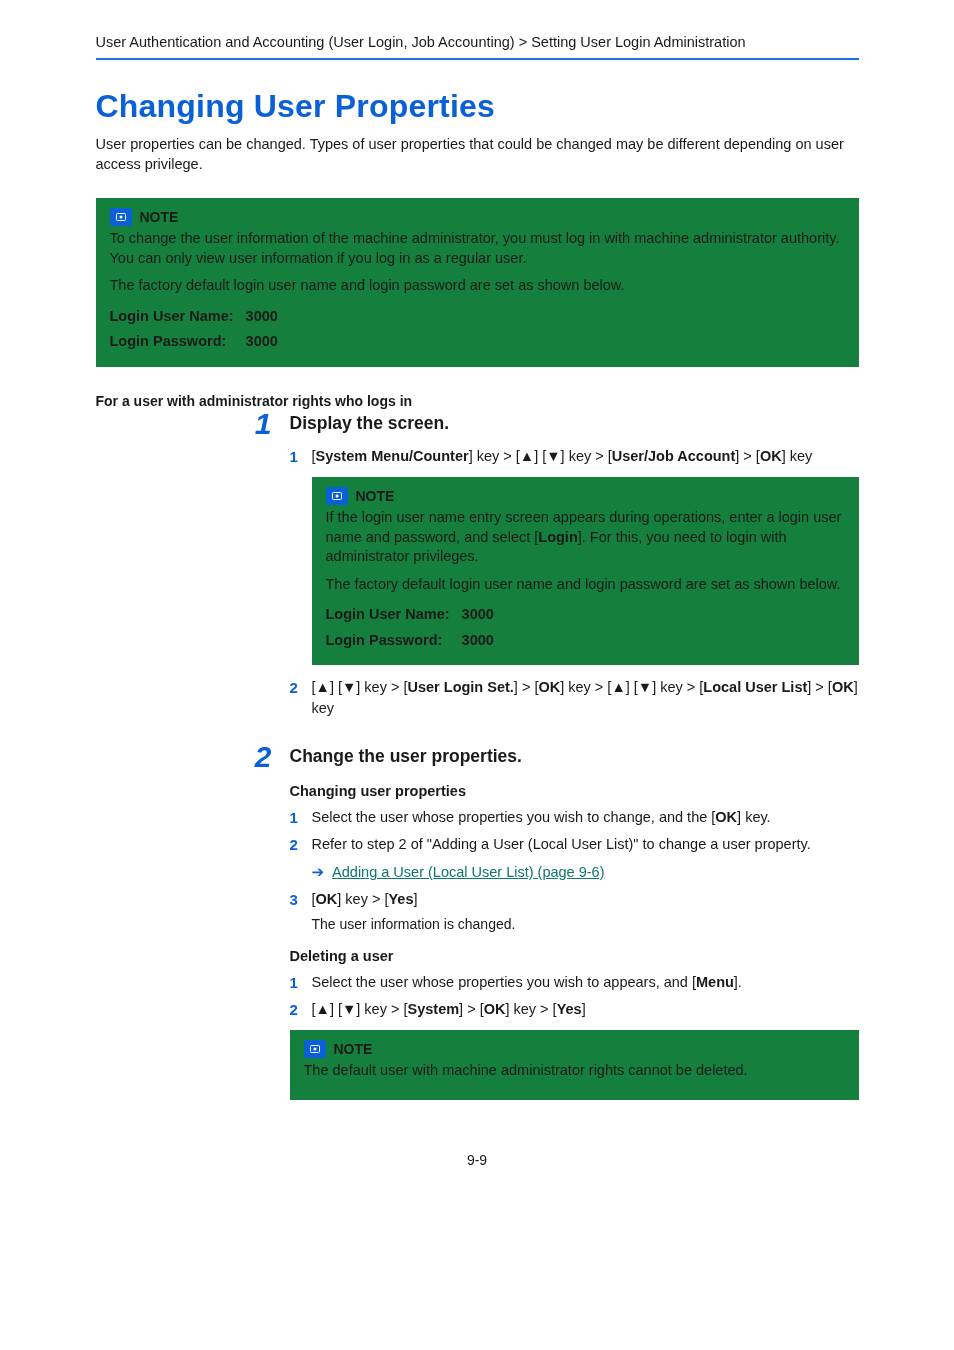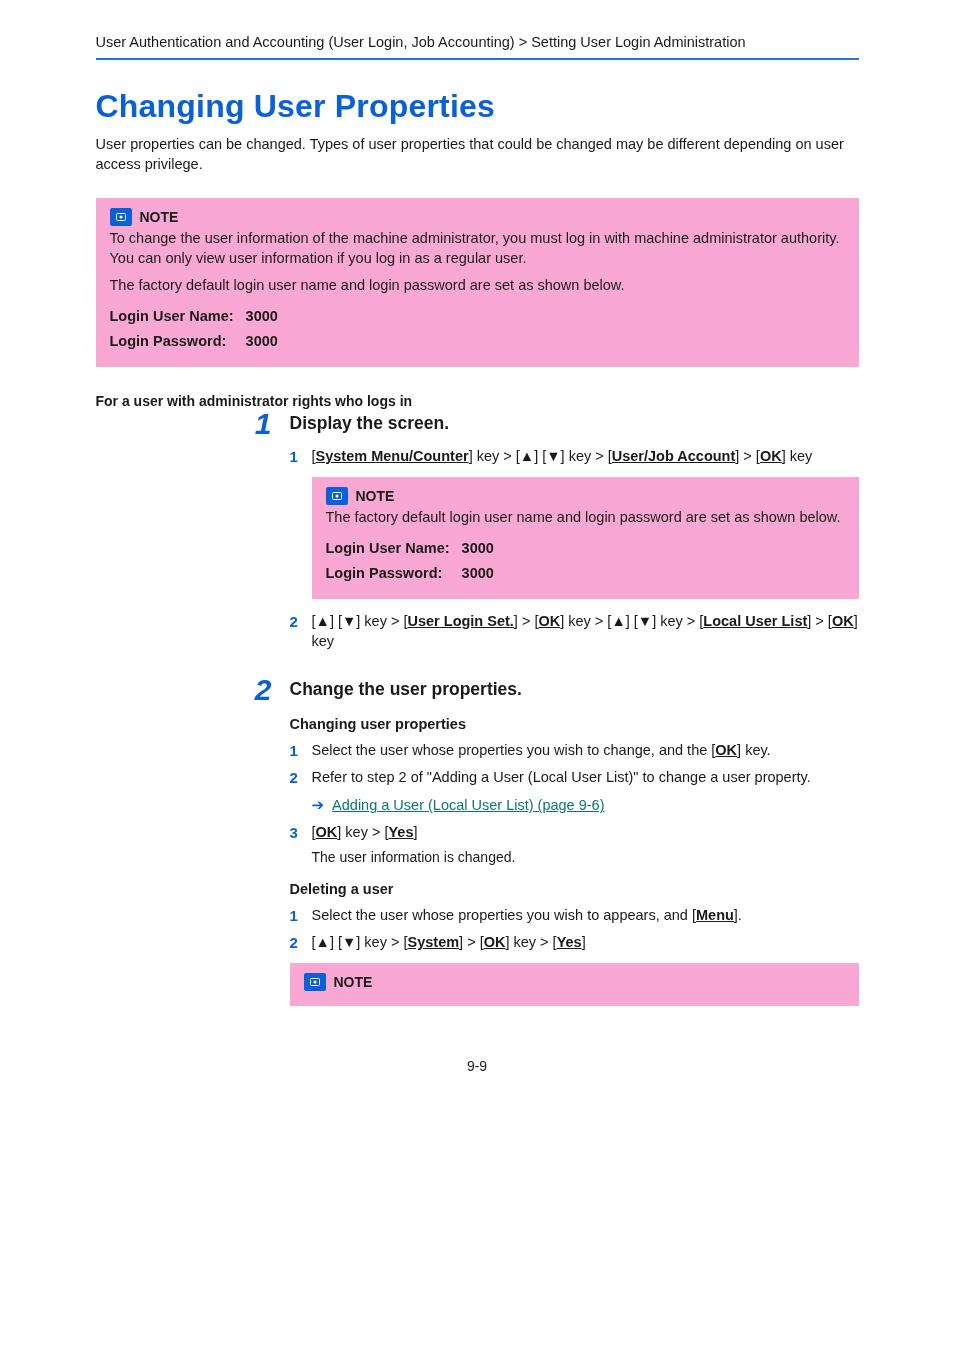--- a/index.html
+++ b/index.html
@@ -30,21 +30,21 @@
     font-weight: 900;
     color: #0a60d6;
     margin: 0 0 10px 0;
     letter-spacing: 0.2px;
   }
   .intro {
     line-height: 1.35;
     margin-bottom: 24px;
   }
   .note-box {
-    background: #f9a8d4;
+    background: #15803d;
     padding: 10px 14px 12px 14px;
     margin: 0 0 22px 0;
   }
   .note-box.inner {
     margin: 10px 0 12px 0;
   }
   .note-header {
     display: flex;
     align-items: center;
     gap: 8px;
@@ -113,21 +113,21 @@
   }
   .sub-num {
     flex: 0 0 22px;
     color: #0a60d6;
     font-weight: 900;
     font-size: 15px;
   }
   .sub-text {
     flex: 1;
   }
-  .sub-text b { font-weight: bold; text-decoration: underline; }
+  .sub-text b { font-weight: bold; }
   .group-title {
     font-weight: bold;
     margin: 16px 0 8px 0;
   }
   .indent-block {
     margin-left: 22px;
   }
   .link-row {
     display: flex;
     align-items: center;
@@ -210,20 +210,23 @@
           <div class="note-header">
             <span class="note-icon">
               <svg width="14" height="12" viewBox="0 0 24 24">
                   <rect x="3" y="5" width="18" height="14" rx="2" fill="none" stroke="#fff" stroke-width="2"></rect>
                   <circle cx="12" cy="12" r="3" fill="#fff"></circle>
                 </svg>
             </span>
             <span class="note-title">NOTE</span>
           </div>
           <div class="note-body">
+            <p>
+              <span>If the login user name entry screen appears during operations, enter a login user name and password, and select [</span><b>Login</b><span>]. For this, you need to login with administrator privileges.</span>
+            </p>
             <p>The factory default login user name and login password are set as shown below.</p>
             <div class="cred-table">
               <div class="cred-row">
                 <span class="cred-label">Login User Name:</span>
                 <span class="cred-val">3000</span>
               </div>
               <div class="cred-row">
                 <span class="cred-label">Login Password:</span>
                 <span class="cred-val">3000</span>
               </div>
@@ -292,20 +295,23 @@
       <div class="note-box inner">
         <div class="note-header">
           <span class="note-icon">
             <svg width="14" height="12" viewBox="0 0 24 24">
                 <rect x="3" y="5" width="18" height="14" rx="2" fill="none" stroke="#fff" stroke-width="2"></rect>
                 <circle cx="12" cy="12" r="3" fill="#fff"></circle>
               </svg>
           </span>
           <span class="note-title">NOTE</span>
         </div>
+        <div class="note-body">
+          <p>The default user with machine administrator rights cannot be deleted.</p>
+        </div>
       </div>
 
     </div>
   </div>
 
   <div class="page-number">9-9</div>
 
 </div>
 
 </body></html>

